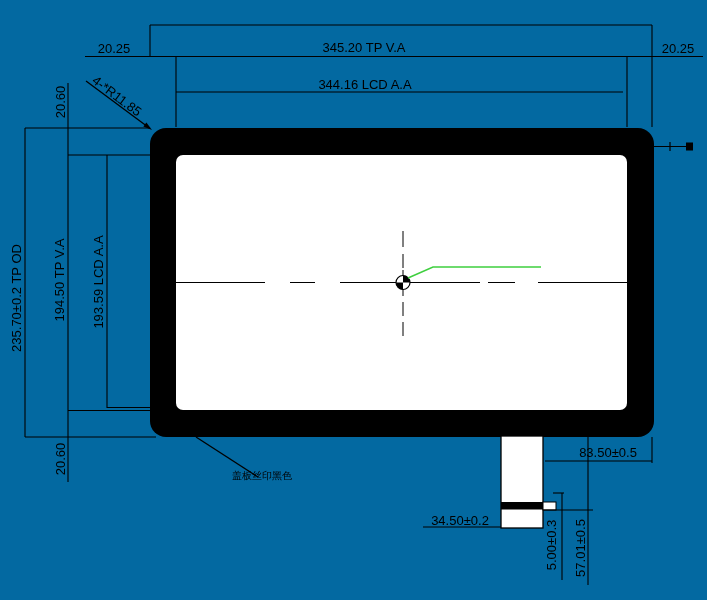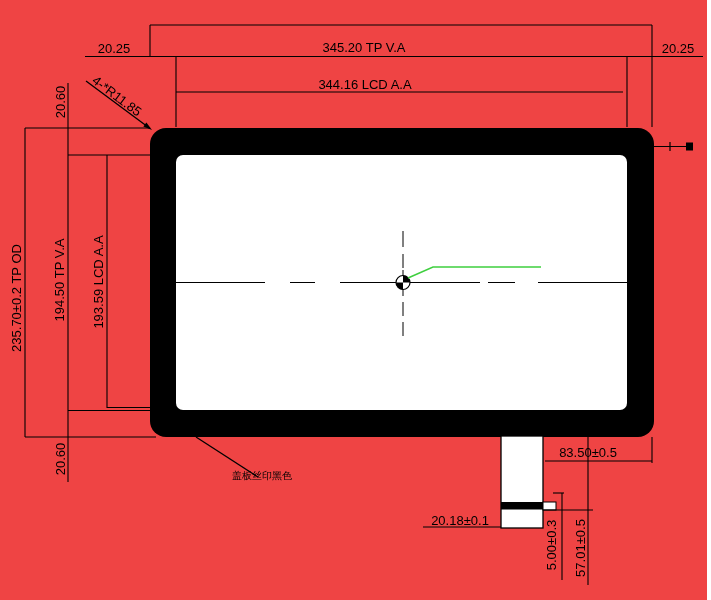--- a/index.html
+++ b/index.html
@@ -1,17 +1,17 @@
 <!DOCTYPE html>
 <html><head>
 <meta charset="utf-8">
 <style>
   html,body{margin:0;padding:0;background:#fff;}
   .canvas{
-    position:relative;width:707px;height:600px;background:#ef4444;overflow:hidden;
+    position:relative;width:707px;height:600px;background:#0369a1;overflow:hidden;
     font-family:"Liberation Sans",sans-serif;color:#000;
   }
   .canvas svg{position:absolute;left:0;top:0;}
   .dim{
     position:absolute;font-size:13px;line-height:13px;white-space:nowrap;
     transform:translate(-50%,-50%);color:#000;
   }
   .dim.v{transform:translate(-50%,-50%) rotate(-90deg);}
   .dim.diag{transform:translate(-50%,-50%) rotate(37deg);}
   .ac-label{
@@ -97,18 +97,18 @@
 
   <div class="dim v" style="left:60px;top:102px;">20.60</div>
   <div class="dim v" style="left:16px;top:298px;">235.70±0.2 TP OD</div>
   <div class="dim v" style="left:59px;top:280px;">194.50 TP V.A</div>
   <div class="dim v" style="left:98px;top:282px;">193.59 LCD A.A</div>
   <div class="dim v" style="left:60px;top:459px;">20.60</div>
 
 
   <div class="tiny-note" style="left:232px;top:472px;">盖板丝印黑色</div>
 
-  <div class="dim" style="left:588px;top:452px;text-align:center;">83.50±0.5</div>
-  <div class="dim" style="left:460px;top:520px;">20.18±0.1</div>
+  <div class="dim" style="left:608px;top:452px;text-align:center;">83.50±0.5</div>
+  <div class="dim" style="left:460px;top:520px;">34.50±0.2</div>
   <div class="dim v" style="left:551px;top:545px;">5.00±0.3</div>
   <div class="dim v" style="left:580px;top:548px;">57.01±0.5</div>
 
 </div>
 
 </body></html>

